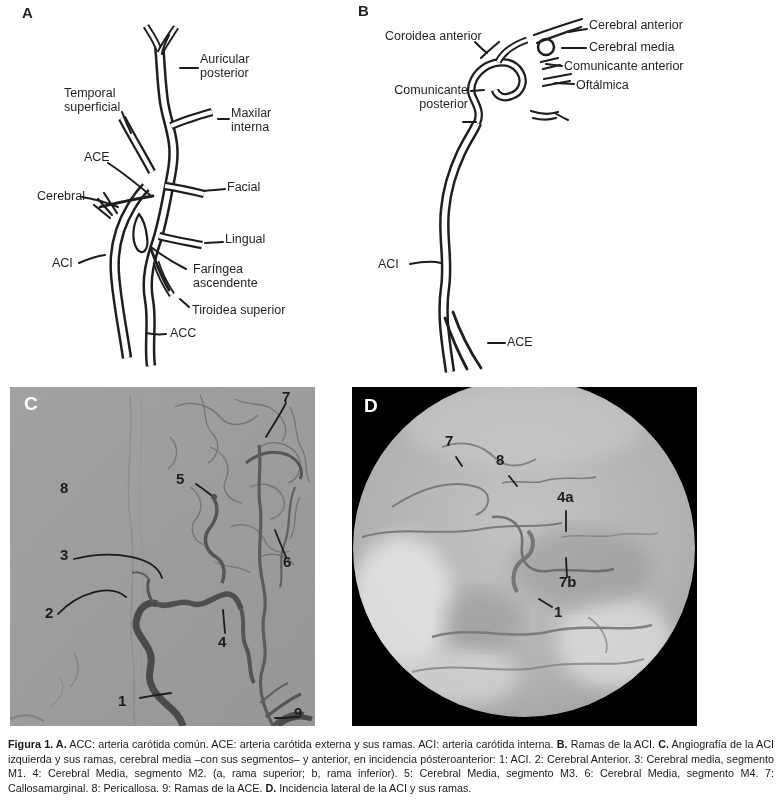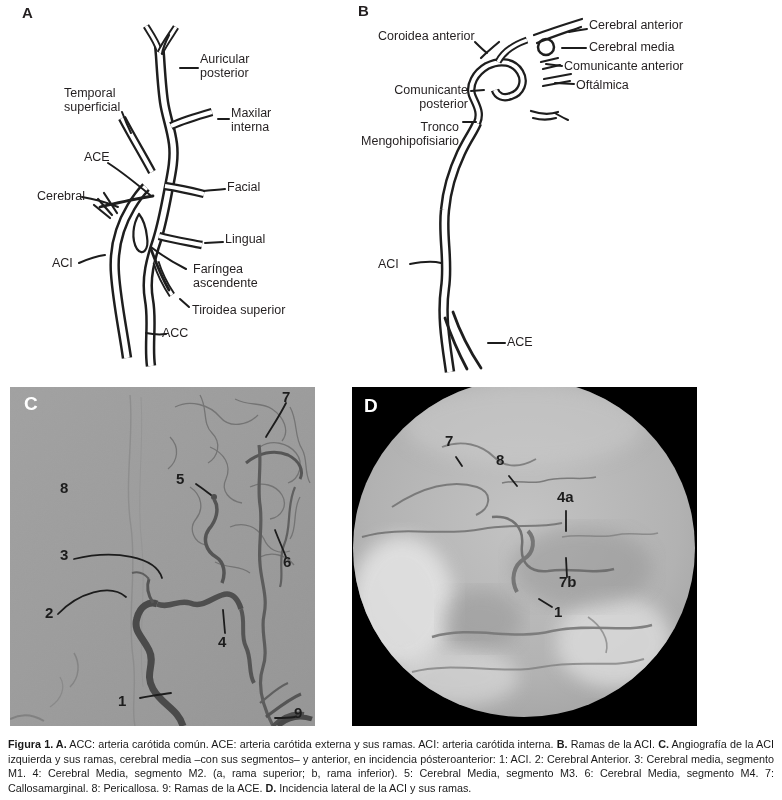--- a/index.html
+++ b/index.html
@@ -94,21 +94,21 @@
     <div class="lbl" style="left:231px;top:106px;">Maxilar
 interna</div>
     <div class="lbl" style="left:84px;top:150px;">ACE</div>
     <div class="lbl" style="left:227px;top:180px;">Facial</div>
     <div class="lbl" style="left:37px;top:189px;">Cerebral</div>
     <div class="lbl" style="left:225px;top:232px;">Lingual</div>
     <div class="lbl" style="left:52px;top:256px;">ACI</div>
     <div class="lbl" style="left:193px;top:262px;">Faríngea
 ascendente</div>
     <div class="lbl" style="left:192px;top:303px;">Tiroidea superior</div>
-    <div class="lbl" style="left:162px;top:326px;">ACC</div>
+    <div class="lbl" style="left:170px;top:326px;">ACC</div>
   </section>
 
   <section class="panel" style="left:350px;top:0;width:432px;height:382px;">
     <svg width="432" height="382" viewBox="0 0 432 382">
       <defs>
         <marker id="ahB" viewBox="0 0 10 10" refX="8" refY="5" markerWidth="5.5" markerHeight="5.5" orient="auto-start-reverse">
           <path d="M0,0 L10,5 L0,10 L3,5 Z" fill="#1c1c1c" stroke="none"></path>
         </marker>
       </defs>
 
@@ -145,29 +145,27 @@
       <path class="ar2" d="M236,48 L212,48" marker-end="url(#ahB)"></path>
       <path class="ar2" d="M212,66 L196,64" marker-end="url(#ahB)"></path>
       <path class="ar2" d="M224,84 L205,83" marker-end="url(#ahB)"></path>
       <path class="ar2" d="M218,120 C212,117 208,115 205,113" marker-end="url(#ahB)"></path>
       <path class="ar2" d="M121,91 L134,90" marker-end="url(#ahB)"></path>
       <path class="ar2" d="M113,122 L126,122" marker-end="url(#ahB)"></path>
       <path class="ar2" d="M60,264 C75,261 84,261 91,263" marker-end="url(#ahB)"></path>
       <path class="ar2" d="M155,343 L138,343" marker-end="url(#ahB)"></path>
     </svg>
     <div class="pletter" style="left:8px;top:2px;">B</div>
-    <div class="lbl" style="left:28px;top:29px;">Coroidea anterior</div>
+    <div class="lbl" style="left:35px;top:29px;">Coroidea anterior</div>
     <div class="lbl" style="left:239px;top:18px;">Cerebral anterior</div>
     <div class="lbl" style="left:239px;top:40px;">Cerebral media</div>
     <div class="lbl" style="left:214px;top:59px;">Comunicante anterior</div>
     <div class="lbl" style="left:226px;top:78px;">Oftálmica</div>
     <div class="lbl r" style="left:30px;top:76px;width:88px;">Comunicante
 posterior</div>
-    <div class="lbl r" style="left:4px;top:113px;width:105px;">Tronco
-Mengohipofisiario</div>
     <div class="lbl" style="left:28px;top:257px;">ACI</div>
     <div class="lbl" style="left:157px;top:335px;">ACE</div>
   </section>
 
   <section class="panel" style="left:10px;top:387px;width:305px;height:339px;">
     <svg width="305" height="339" viewBox="0 0 305 339">
       <defs>
         <marker id="ahC" viewBox="0 0 10 10" refX="8" refY="5" markerWidth="5" markerHeight="5" orient="auto-start-reverse">
           <path d="M0,0 L10,5 L0,10 L3,5 Z" fill="#1c1c1c" stroke="none"></path>
         </marker>

